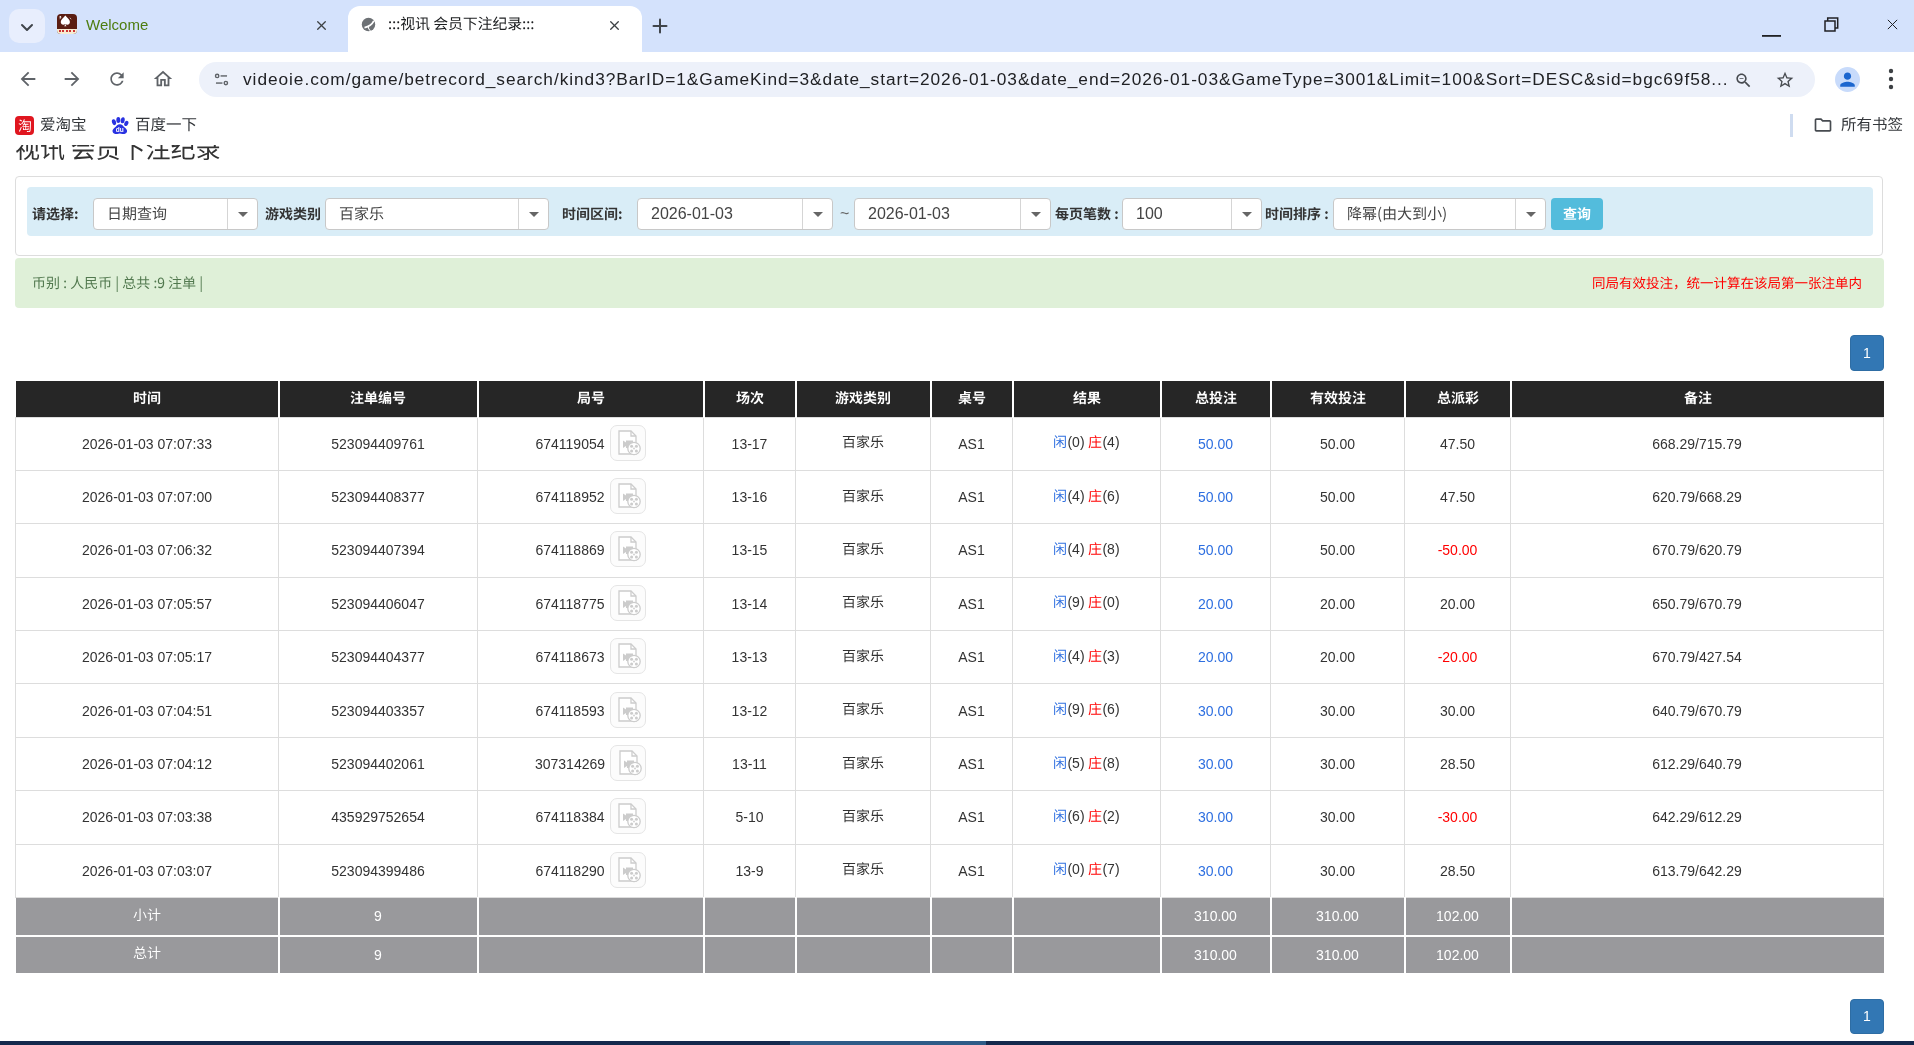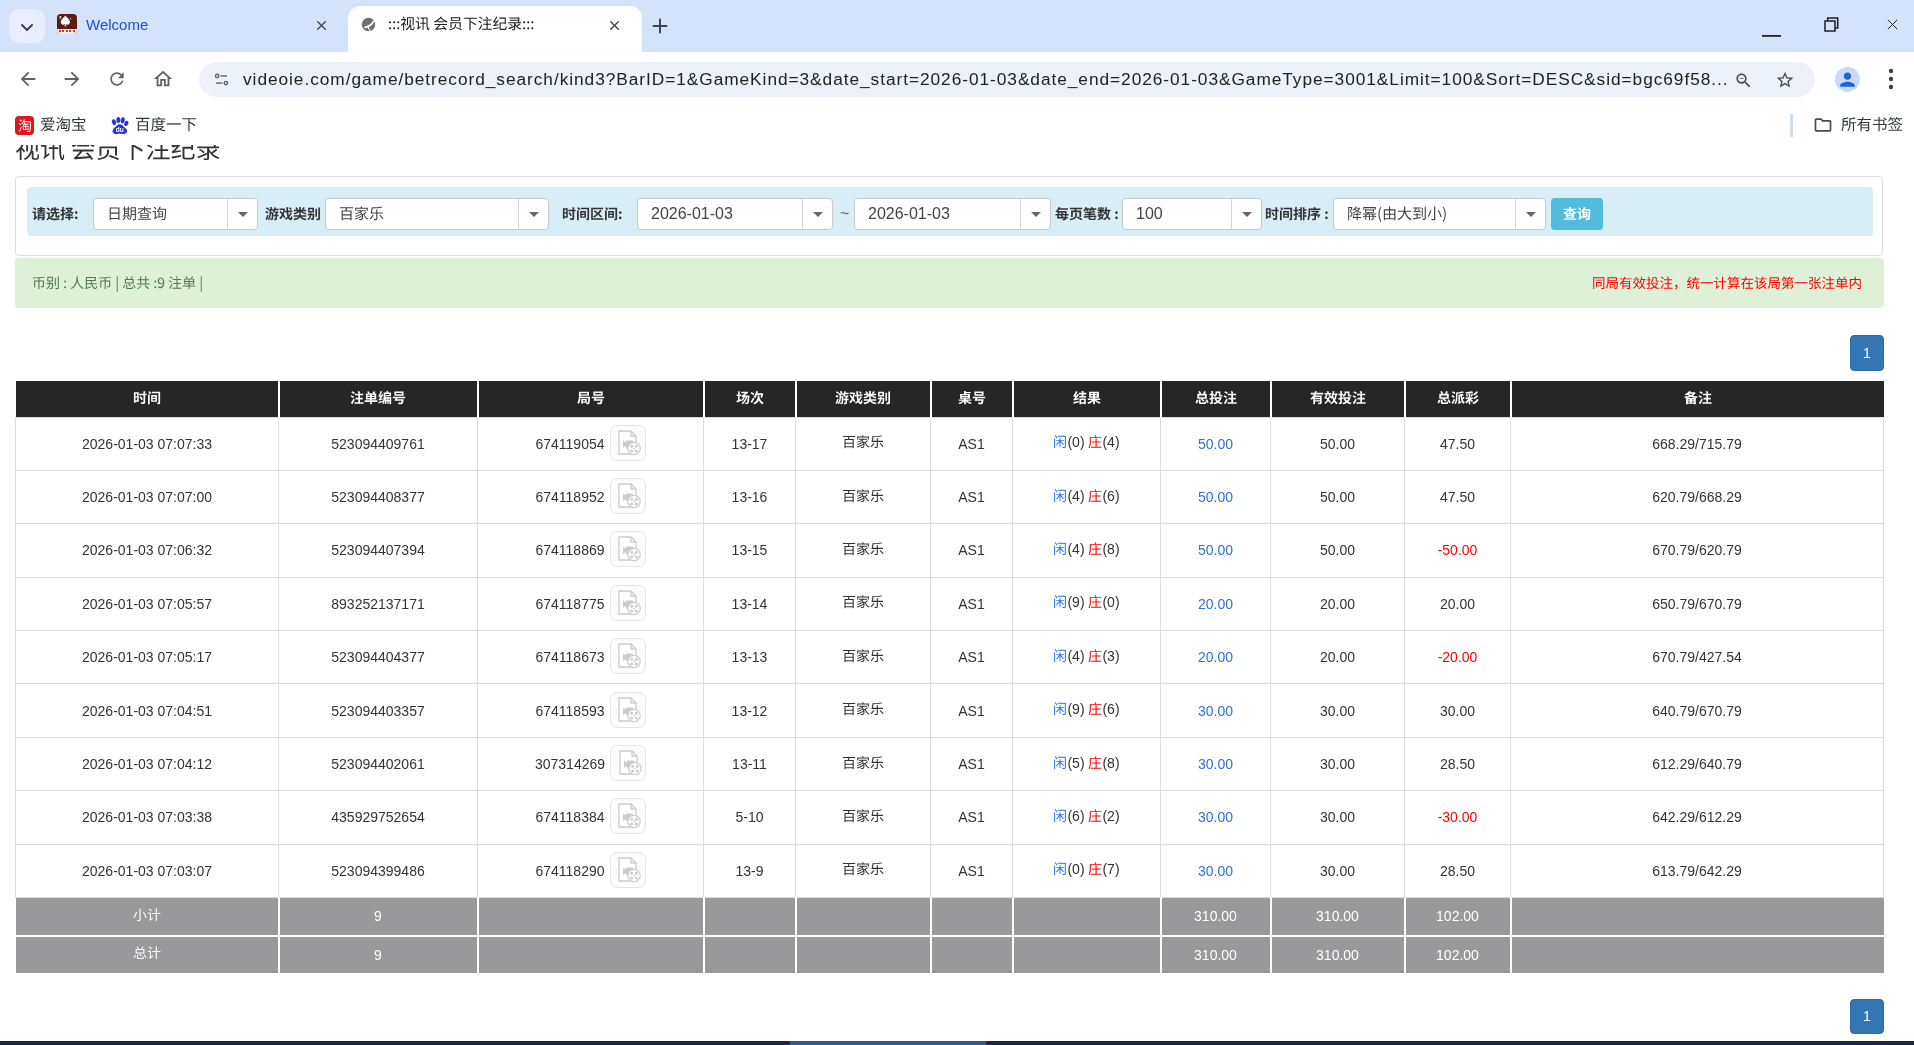--- a/index.html
+++ b/index.html
@@ -28,21 +28,21 @@
     </svg></div>
 <div class="abs" style="left:57px;top:14px;width:20px;height:20px;border-radius:4px;background:#5a1d12;overflow:hidden">
     <div class="abs" style="left:0;top:14.5px;width:20px;height:5.5px;background:#f7ecd2"></div>
     <div class="abs" style="left:2px;top:16px;width:16px;height:2px;background:repeating-linear-gradient(90deg,#c33 0 2px,#f7ecd2 2px 3.5px)"></div>
     <svg width="20" height="20" viewBox="0 0 24 24" style="position:absolute;left:0;top:0">
       <path fill="#fff" d="M10 1.8c-3.1 3.6-5.5 5.2-5.5 7.9 0 1.8 1.3 3.2 3.1 3.2.9 0 1.7-.4 2.3-1-.1 1.1-.6 2.2-1.4 2.9h3c-.8-.7-1.3-1.8-1.4-2.9.6.6 1.4 1 2.3 1 1.8 0 3.1-1.4 3.1-3.2 0-2.7-2.4-4.3-5.5-7.9z"></path>
       <path fill="none" stroke="#fff" stroke-width=".8" d="M3.2 6.2l1.4-1.8M15.4 4.4l1.6 1.9"></path>
       <circle cx="4" cy="3.5" r="1.1" fill="#fff"></circle>
     </svg>
   </div>
-<div class="abs" style="left:86px;top:16px;font-size:15px;color:#1d4ed8">Welcome</div>
+<div class="abs" style="left:86px;top:16px;font-size:15px;color:#4d7c0f">Welcome</div>
 <div class="abs" style="left:315px;top:18px"><svg width="13" height="13" viewBox="0 0 24 24" style="">
       <g stroke="#3c4043" stroke-width="2.4" stroke-linecap="round">
         <line x1="5" y1="5" x2="19" y2="19"></line>
         <line x1="19" y1="5" x2="5" y2="19"></line>
       </g>
     </svg></div>
 <div class="abs" style="left:348px;top:6px;width:294px;height:46px;background:#fff;border-radius:12px 12px 0 0"></div>
 <div class="abs" style="left:360px;top:16px"><svg width="17" height="17" viewBox="0 0 24 24" style="">
       <circle cx="12" cy="12" r="9.5" fill="#6d7175"></circle>
       <path d="M19.5 7c-2.3 4.8-7.2 8.3-13.2 9.3" stroke="#fff" stroke-width="2.4" fill="none"></path>
@@ -493,21 +493,21 @@
             </svg>(4) <svg width="14" height="18" style="vertical-align:-6px;" fill="#f00">
               <use href="#c94" transform="translate(0.0 12) scale(0.01400)"></use>
             </svg>(8)</td>
           <td class="blue">50.00</td>
           <td>50.00</td>
           <td class="red">-50.00</td>
           <td>670.79/620.79</td>
         </tr>
         <tr>
           <td>2026-01-03 07:05:57</td>
-          <td>893252137171</td>
+          <td>523094406047</td>
           <td><span style="vertical-align:middle">674118775</span><span style="display:inline-block;width:36px;height:36px;background:#fcfcfc;border:1px solid #e5e5e5;border-radius:7px;vertical-align:middle;margin-left:5px;position:relative;top:-1px"><svg width="24" height="26" viewBox="0 0 24 26" style="margin:4px 0 0 5px">
                 <g stroke="#ccc" stroke-width="1.3" fill="none">
                   <path d="M1 1h12l5 5v18H1z" fill="#fff"></path>
                   <path d="M13 1v5h5"></path>
                 </g>
                 <path fill="#ccc" d="M5 10.5l3 2v-2h7v7.5H8v-2l-3 2z"></path>
                 <circle cx="16" cy="18.5" r="6.2" fill="#fff" stroke="#ccc" stroke-width="1.3"></circle>
                 <g fill="#ccc">
                   <circle cx="13.6" cy="16.3" r="1.5"></circle>
                   <circle cx="18.4" cy="16.3" r="1.5"></circle>

